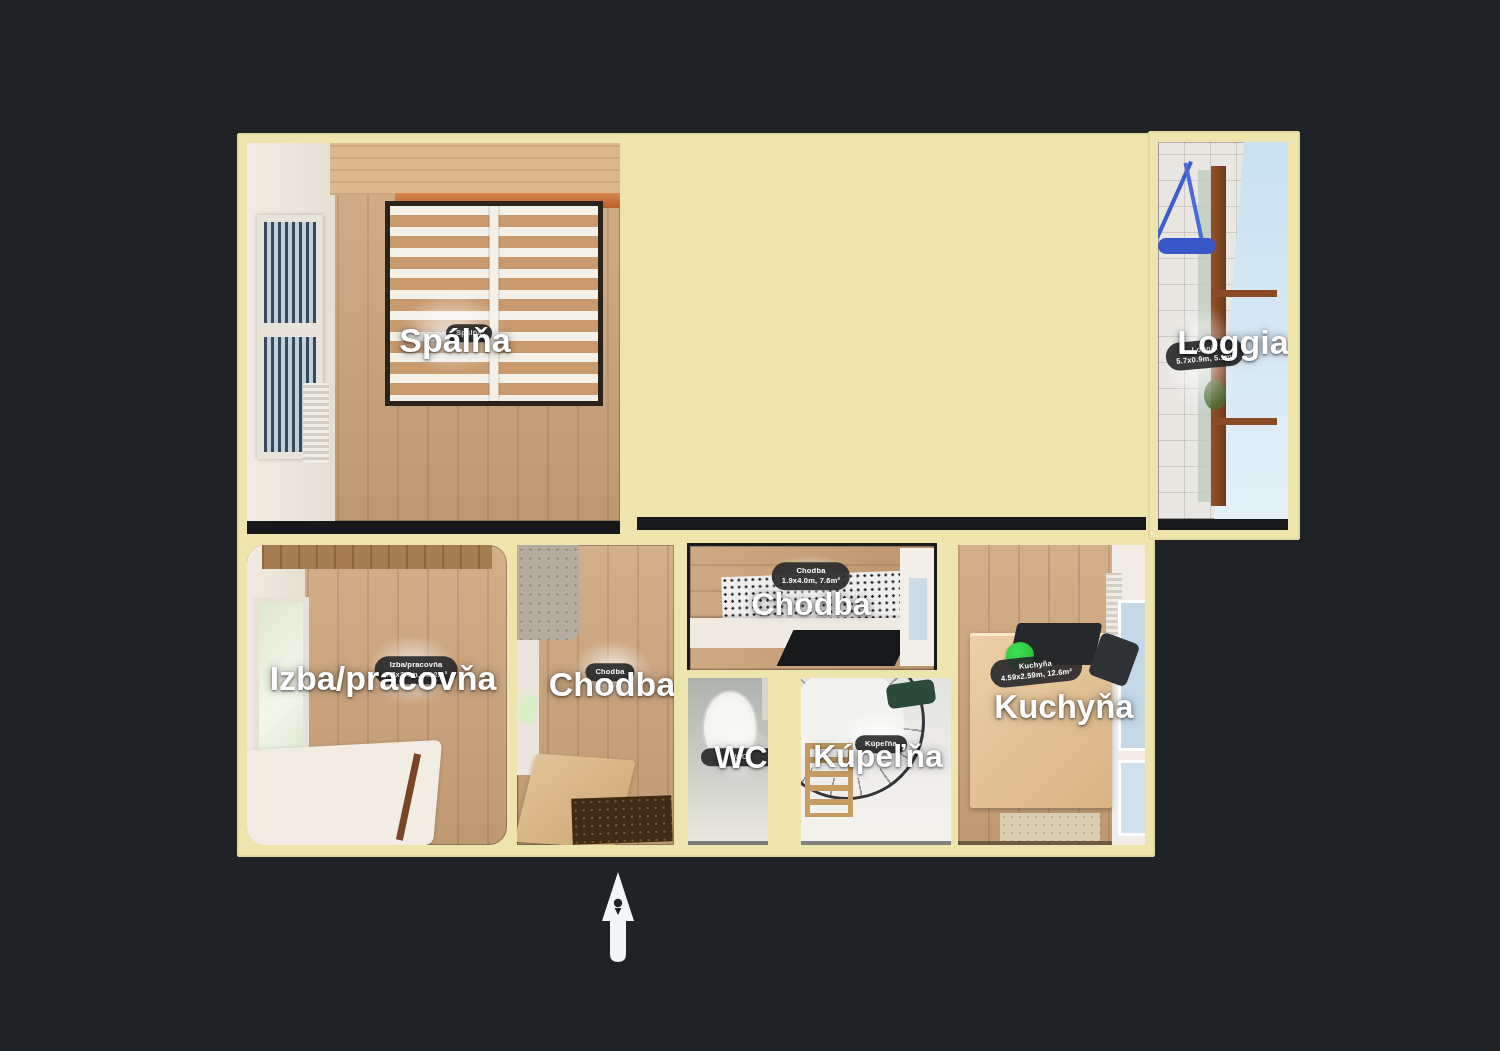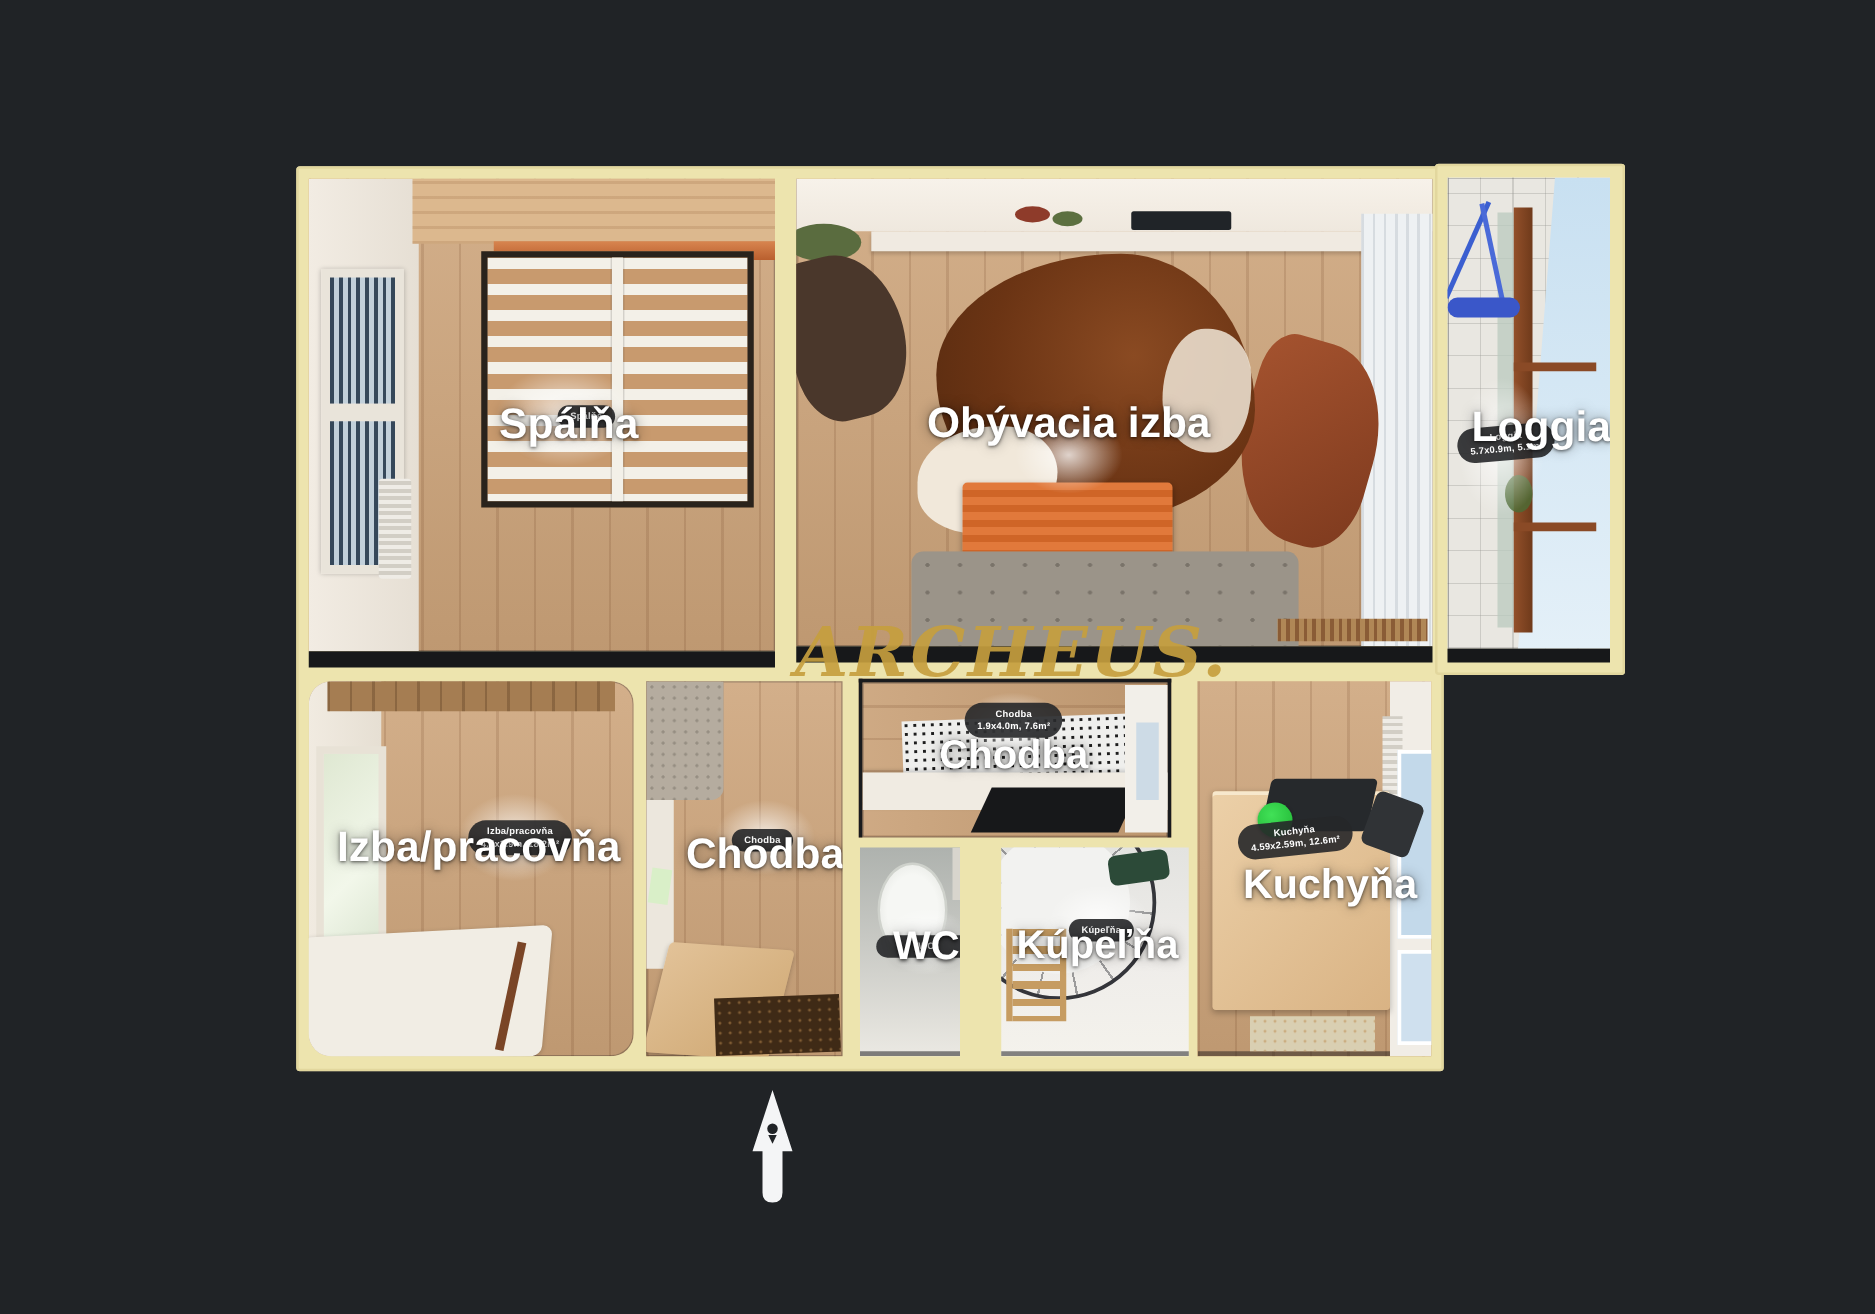--- a/index.html
+++ b/index.html
@@ -78,43 +78,20 @@
     <div class="bed" style="left:138px;top:58px;width:208px;height:195px;"></div>
     <div class="scan" style="left:150px;top:150px;width:110px;height:80px;"></div>
     <div class="badge" style="left:222px;top:190px;">
       <span>Spálňa</span>
       <span></span>
     </div>
     <div class="room-label" style="left:208px;top:197px;">Spálňa</div>
   </div>
   <div class="shadow-strip" style="left:247px;top:521px;width:373px;height:13px;"></div>
 
-  <div class="room wood-v" style="left:637px;top:143px;width:509px;height:374px;">
-    <div class="f" style="left:0;top:0;width:100%;height:42px;background:linear-gradient(180deg,#f7f2ea,#efe8de);"></div>
-    <div class="f" style="left:60px;top:42px;width:400px;height:16px;background:#f0eae1;box-shadow:0 2px 3px rgba(0,0,0,.18);"></div>
-    <div class="f" style="left:268px;top:26px;width:80px;height:15px;background:#202428;border-radius:2px;"></div>
-    <div class="f" style="left:175px;top:22px;width:28px;height:13px;background:#8e3b2a;border-radius:50%;"></div>
-    <div class="f" style="left:205px;top:26px;width:24px;height:12px;background:#5c7040;border-radius:50%;"></div>
-    <div class="f" style="left:-8px;top:36px;width:60px;height:30px;background:#5a6c3f;border-radius:50%;"></div>
-    <div class="f" style="left:452px;top:28px;width:58px;height:346px;background-color:#eef1f3;
-                background-image:repeating-linear-gradient(90deg, rgba(160,170,180,.3) 0 2px, rgba(0,0,0,0) 2px 9px);"></div>
-    <div class="f" style="left:-6px;top:60px;width:92px;height:132px;background:#4a372b;
-                border-radius:30% 60% 55% 40%;transform:rotate(-14deg);"></div>
-    <div class="f" style="left:356px;top:130px;width:108px;height:162px;background:linear-gradient(135deg,#a5532f,#7e3a1e);
-                border-radius:22% 52% 32% 58%;transform:rotate(16deg);"></div>
-    <div class="cowhide" style="left:112px;top:60px;width:255px;height:215px;"></div>
-    <div class="f" style="left:133px;top:243px;width:168px;height:96px;border-radius:4px;box-shadow:0 2px 5px rgba(0,0,0,.3);
-                background:repeating-linear-gradient(180deg,#e1793b 0 6px,#cf6527 6px 12px);"></div>
-    <div class="f" style="left:92px;top:298px;width:310px;height:76px;background:#9b9489;border-radius:10px 10px 0 0;
-                background-image:radial-gradient(rgba(60,55,48,.35) 1.5px, rgba(0,0,0,0) 2px);background-size:26px 22px;"></div>
-    <div class="f" style="left:385px;top:352px;width:120px;height:18px;
-                background:repeating-linear-gradient(90deg,#8a5c36 0 3px,#b08756 3px 7px);"></div>
-    <div class="scan" style="left:175px;top:190px;width:86px;height:62px;"></div>
-    <div class="room-label" style="left:218px;top:196px;">Obývacia izba</div>
-  </div>
   <div class="shadow-strip" style="left:637px;top:517px;width:509px;height:13px;"></div>
 
   <div class="room tile" style="left:1158px;top:142px;width:130px;height:377px;">
     <div class="f" style="left:50px;top:0;width:80px;height:377px;background:linear-gradient(180deg,#c8e0f1,#e4f0f8);
                 clip-path:polygon(45% 0, 100% 0, 100% 100%, 8% 100%);"></div>
     <div class="f" style="left:40px;top:28px;width:13px;height:332px;background:#b9c9bd;opacity:.75;"></div>
     <div class="f" style="left:53px;top:24px;width:15px;height:340px;background:linear-gradient(90deg,#93502a,#6f3a1b);"></div>
     <div class="f" style="left:53px;top:148px;width:66px;height:7px;background:#8a4a26;"></div>
     <div class="f" style="left:53px;top:276px;width:66px;height:7px;background:#8a4a26;"></div>
     <div class="f" style="left:14px;top:16px;width:4px;height:84px;background:#3b5fd0;transform:rotate(24deg);"></div>
@@ -220,21 +197,20 @@
     <div class="f" style="left:136px;top:92px;width:40px;height:45px;background:#303336;border-radius:6px;transform:rotate(20deg);"></div>
     <div class="f dotmat" style="left:42px;top:268px;width:100px;height:28px;background-color:#d9cfb2;"></div>
     <div class="start-dot" style="left:48px;top:97px;"></div>
     <div class="badge" style="left:78px;top:125px;transform:translate(-50%,-50%) rotate(-6deg);">
       <span>Kuchyňa</span>
       <span>4.59x2.59m, 12.6m²</span>
     </div>
     <div class="room-label" style="left:106px;top:162px;font-size:33px;">Kuchyňa</div>
   </div>
 
-  <div class="watermark">ARCHEUS.</div>
 
   <div class="compass">
     <svg width="40" height="92" viewBox="0 0 40 92" xmlns="http://www.w3.org/2000/svg">
       <path d="M20 1 L36 50 L28 50 L28 83 Q28 91 20 91 Q12 91 12 83 L12 50 L4 50 Z" fill="#f4f5f6"></path>
       <circle cx="20" cy="32" r="4.2" fill="#202326"></circle>
       <path d="M20 44 l-3.4 -7 h6.8 z" fill="#202326"></path>
     </svg>
   </div>
 
 </div>

